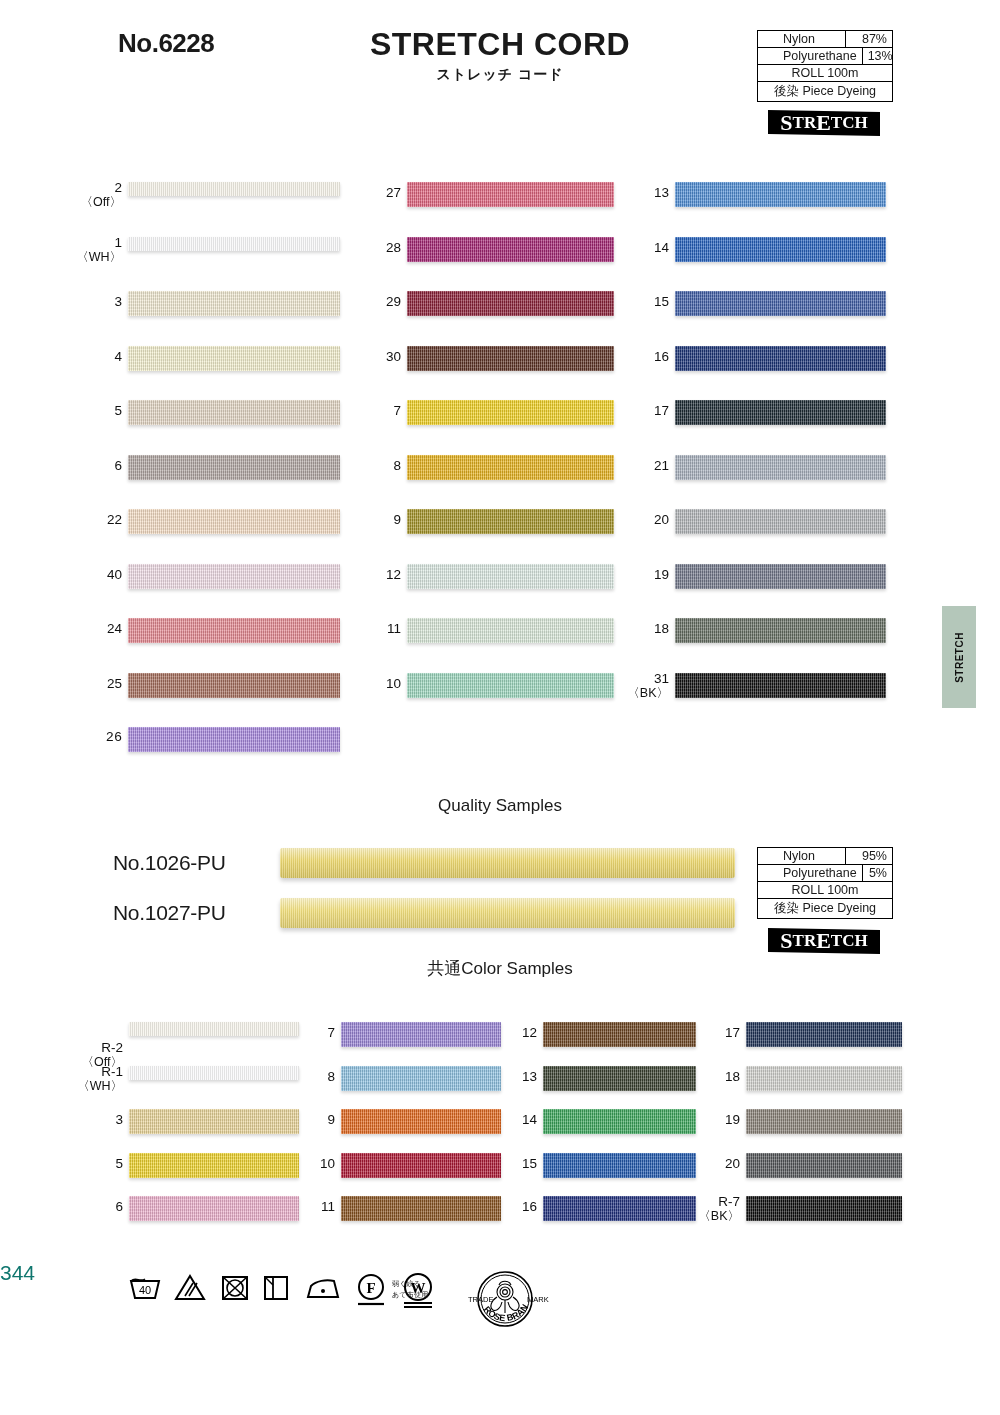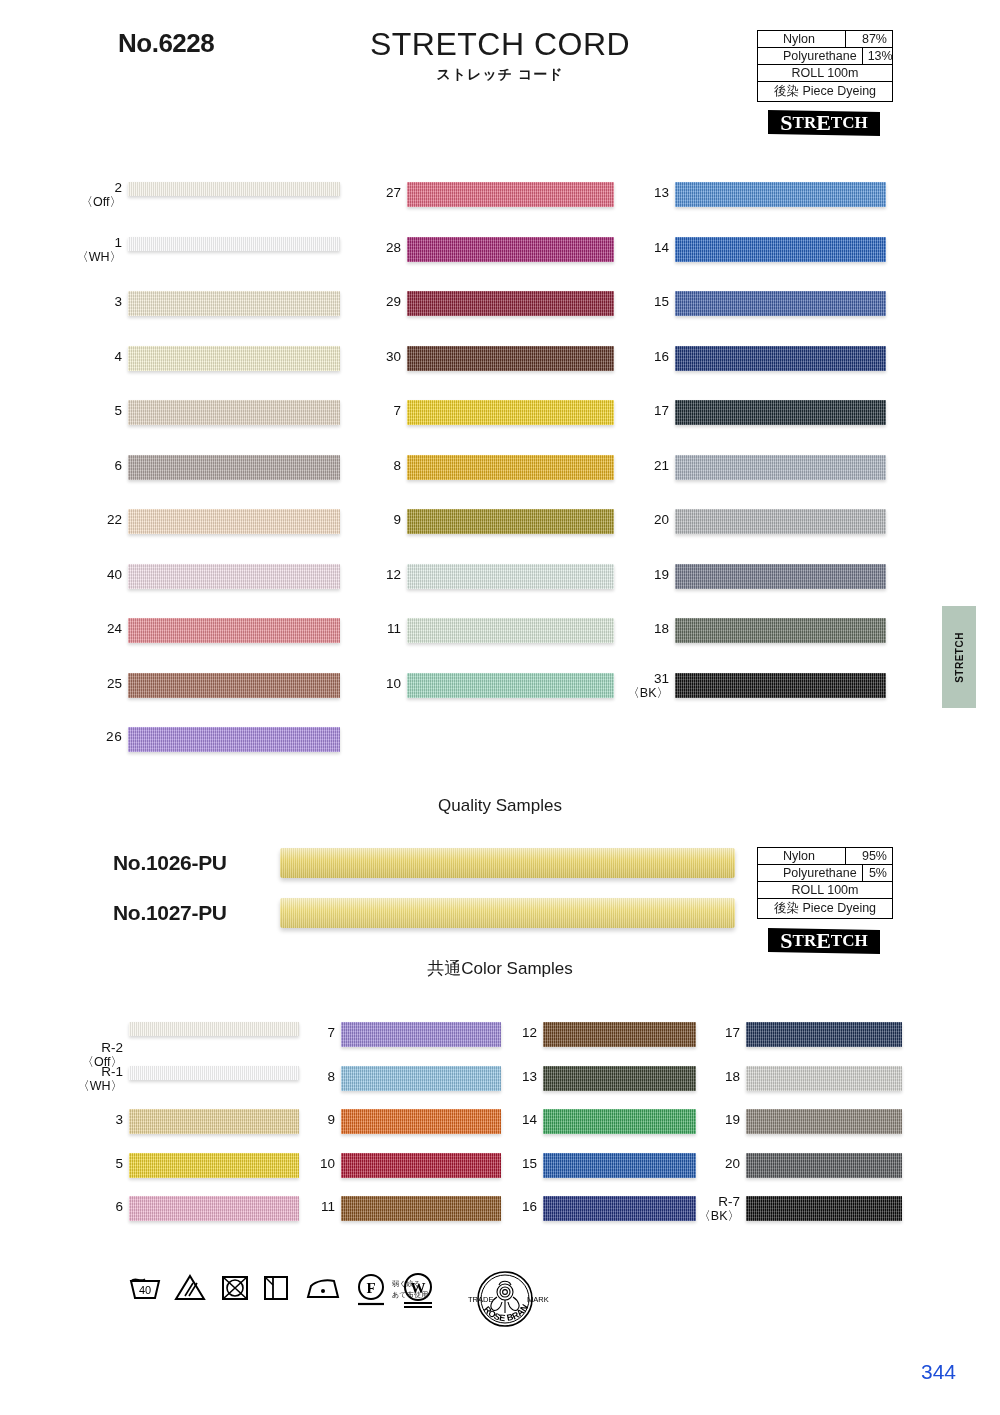--- a/index.html
+++ b/index.html
@@ -13,21 +13,21 @@
   }
 
   
   #header { position:absolute; left:0; top:0; width:1000px; height:150px; }
   #product-code {
     position:absolute; left:118px; top:28px;
     font-size:26px; font-weight:bold; letter-spacing:-0.5px;
   }
   #title-en {
     position:absolute; left:0; top:26px; width:1000px; text-align:center;
-    font-size:32px; font-weight:normal; letter-spacing:0.5px;
+    font-size:32px; font-weight:bold; letter-spacing:0.5px;
   }
   #title-jp {
     position:absolute; left:0; top:66px; width:1000px; text-align:center;
     font-size:14px; letter-spacing:1px; font-weight:bold;
   }
   #section-title-1 {
     position:absolute; left:0; top:114px; width:1000px; text-align:center;
     font-size:17px;
   }
 
@@ -69,21 +69,21 @@
   .swatch.thin .tex {
     background-image:
       repeating-linear-gradient(90deg, rgba(255,255,255,0.35) 0 1px, rgba(0,0,0,0.09) 1px 2px);
   }
 
   
   #section-title-2 {
     position:absolute; left:0; top:796px; width:1000px; text-align:center; font-size:17px;
   }
   .quality-label {
-    position:absolute; font-size:21px; font-weight:bold; letter-spacing:-0.3px;
+    position:absolute; font-size:21px; font-weight:normal; letter-spacing:-0.3px;
   }
   .cord {
     position:absolute; height:30px; border-radius:3px;
     box-shadow:0 3px 4px rgba(0,0,0,0.18);
   }
   .cord .tex {
     width:100%; height:100%; border-radius:3px;
     background-image:
       repeating-linear-gradient(90deg, rgba(255,255,255,0.25) 0 1px, rgba(0,0,0,0.06) 1px 2px),
       linear-gradient(180deg, rgba(255,255,255,0.55) 0%, rgba(255,255,255,0.05) 40%, rgba(0,0,0,0.10) 100%);
@@ -104,22 +104,22 @@
 
   
   #care-row { position:absolute; left:128px; top:1272px; height:44px; }
   .care-icon { position:absolute; top:0; }
   .care-note {
     position:absolute; left:392px; top:1278px;
     font-size:7px; line-height:11px; color:#222; letter-spacing:0.2px;
   }
   #rose-logo { position:absolute; left:455px; top:1265px; }
   #page-number {
-    position:absolute; left:0; top:1360px; width:956px;
-    text-align:right; font-size:21px; color:#1d4ed8;
+    position:absolute; left:0; top:1261px; width:956px;
+    text-align:left; font-size:21px; color:#0f766e;
   }
 </style>
 </head>
 <body>
 
 <div id="header">
   <div id="product-code">No.6228</div>
   <div id="title-en">STRETCH CORD</div>
   <div id="title-jp">ストレッチ コード</div>
 </div>

